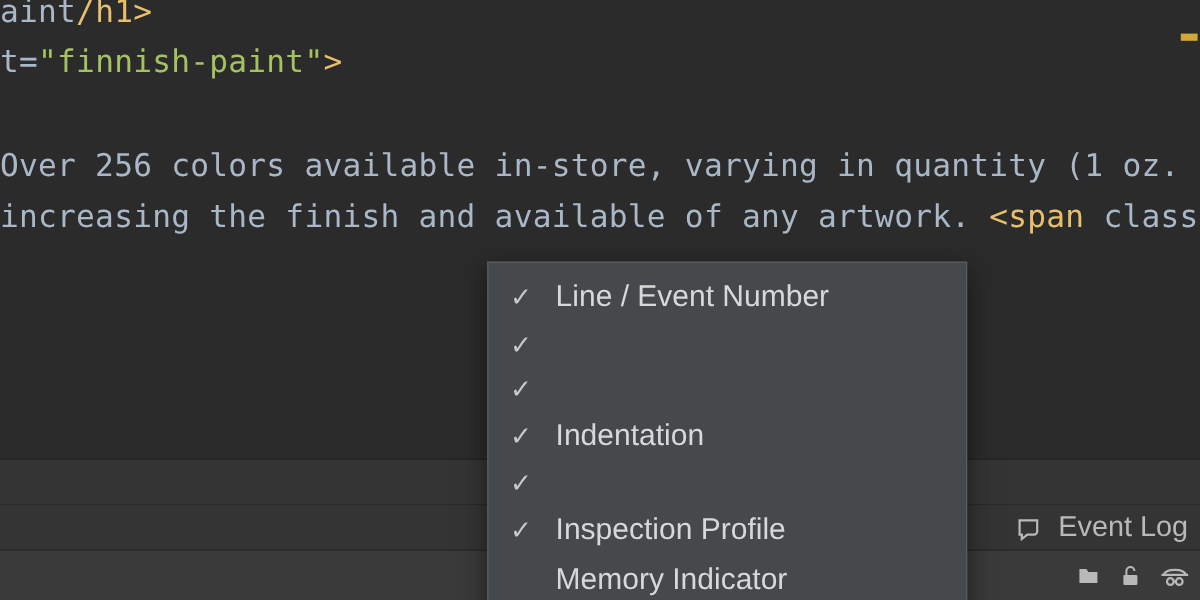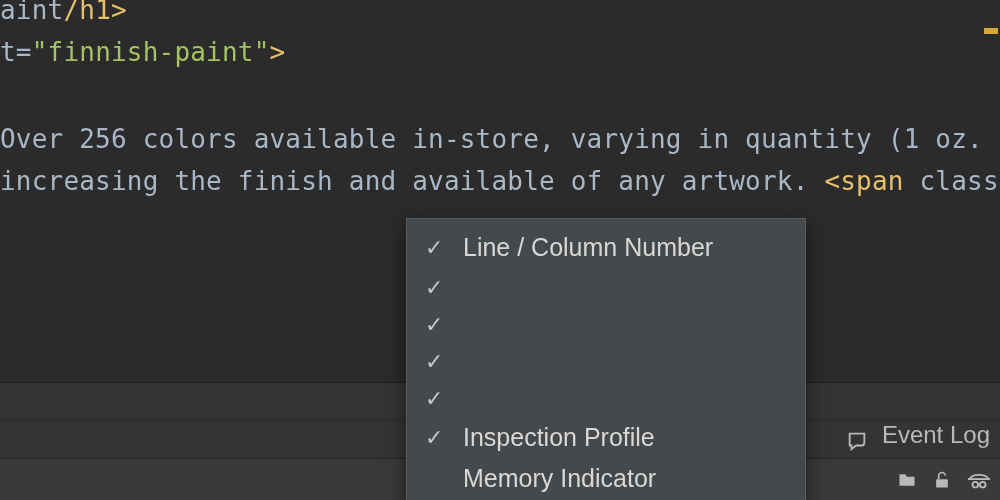--- a/index.html
+++ b/index.html
@@ -56,20 +56,21 @@
     position: absolute;
     left: 0; right: 0; top: 458px; height: 42px;
     background: #3a3a3a;
     border-top: 1px solid #262626;
   }
 
   .status-right {
     position: absolute;
     right: 8px;
     display: flex;
+    align-items: center;
     gap: 14px;
     font-family: -apple-system, "Segoe UI", sans-serif;
     font-size: 24px;
     color: #b9b9b9;
     height: 100%;
   }
   .status-strip2 .status-right { right: 10px; }
 
   
   .popup {
@@ -150,30 +151,31 @@
           <circle cx="18" cy="17" r="3"></circle>
           <path d="M13 17h2"></path>
       </svg>
     </span>
   </div>
 </div>
 
 <div class="popup" id="popup">
     <div class="popup-item">
       <span class="check">✓</span>
-      <span>Line / Column Number</span>
+      <span>Line / Event Number</span>
     </div>
     <div class="popup-item">
       <span class="check">✓</span>
     </div>
     <div class="popup-item">
       <span class="check">✓</span>
     </div>
     <div class="popup-item">
       <span class="check">✓</span>
+      <span>Indentation</span>
     </div>
     <div class="popup-item">
       <span class="check">✓</span>
     </div>
     <div class="popup-item">
       <span class="check">✓</span>
       <span>Inspection Profile</span>
     </div>
     <div class="popup-item">
       <span class="check"></span>

